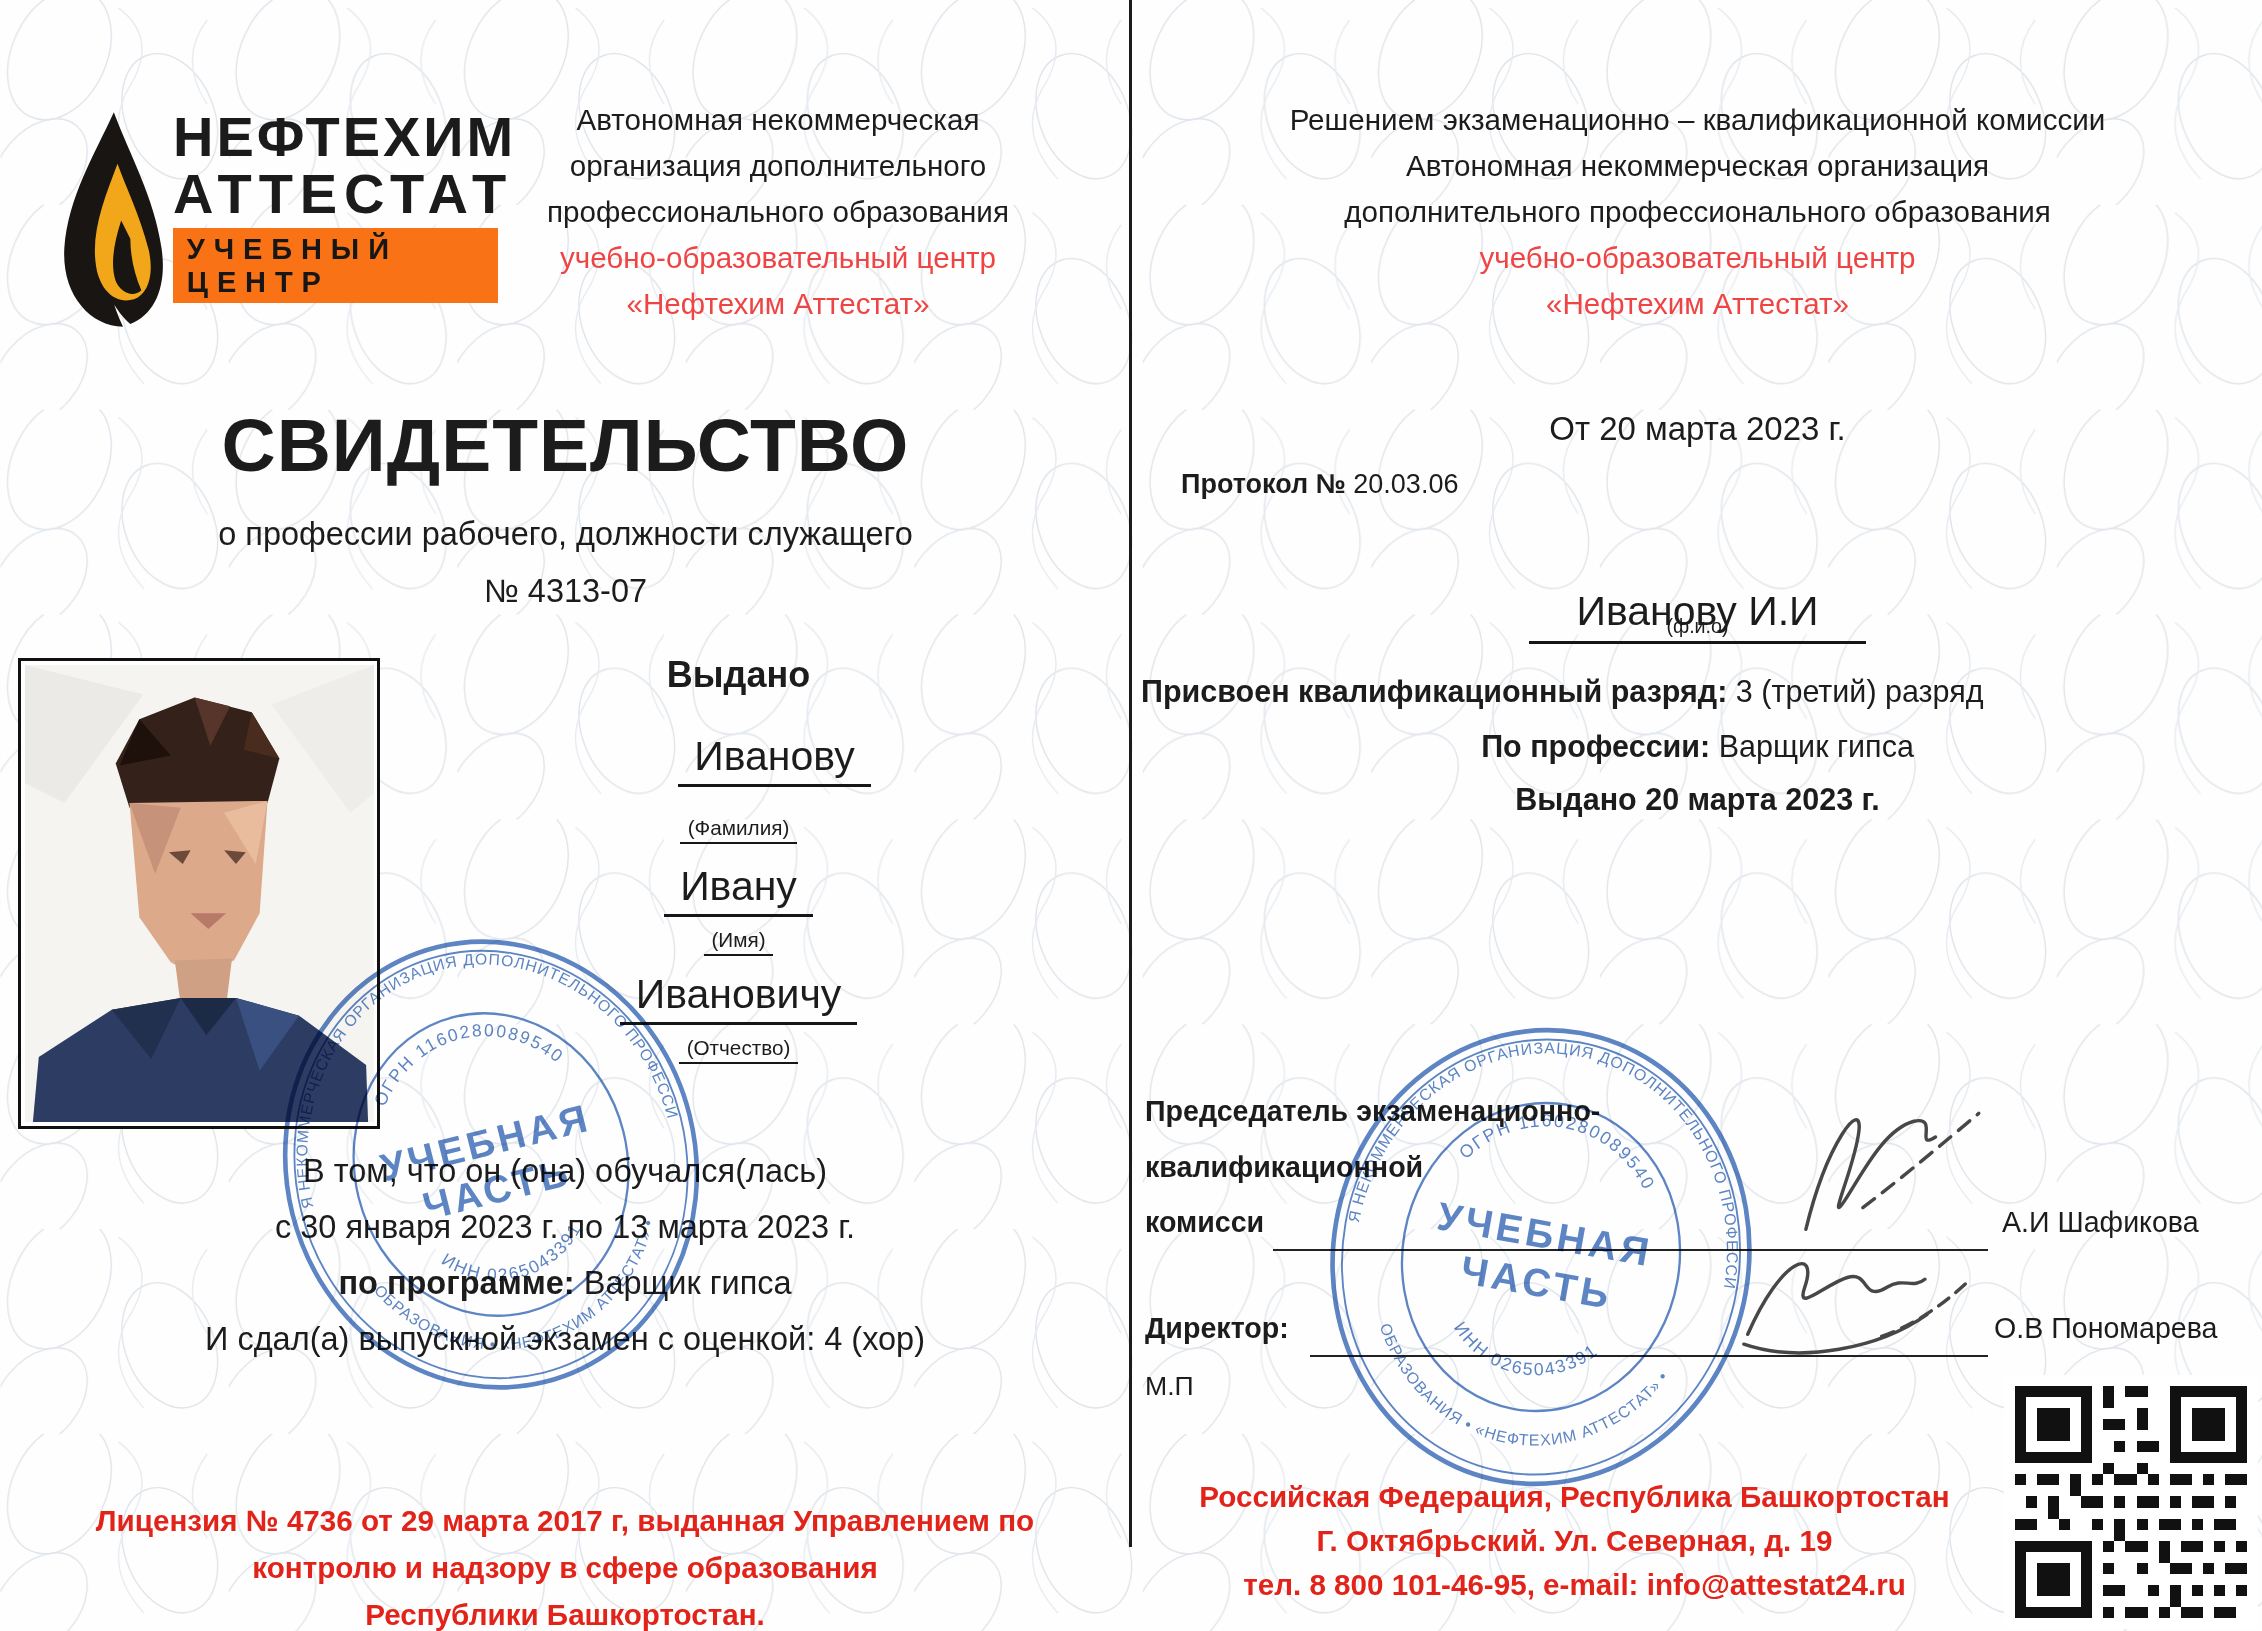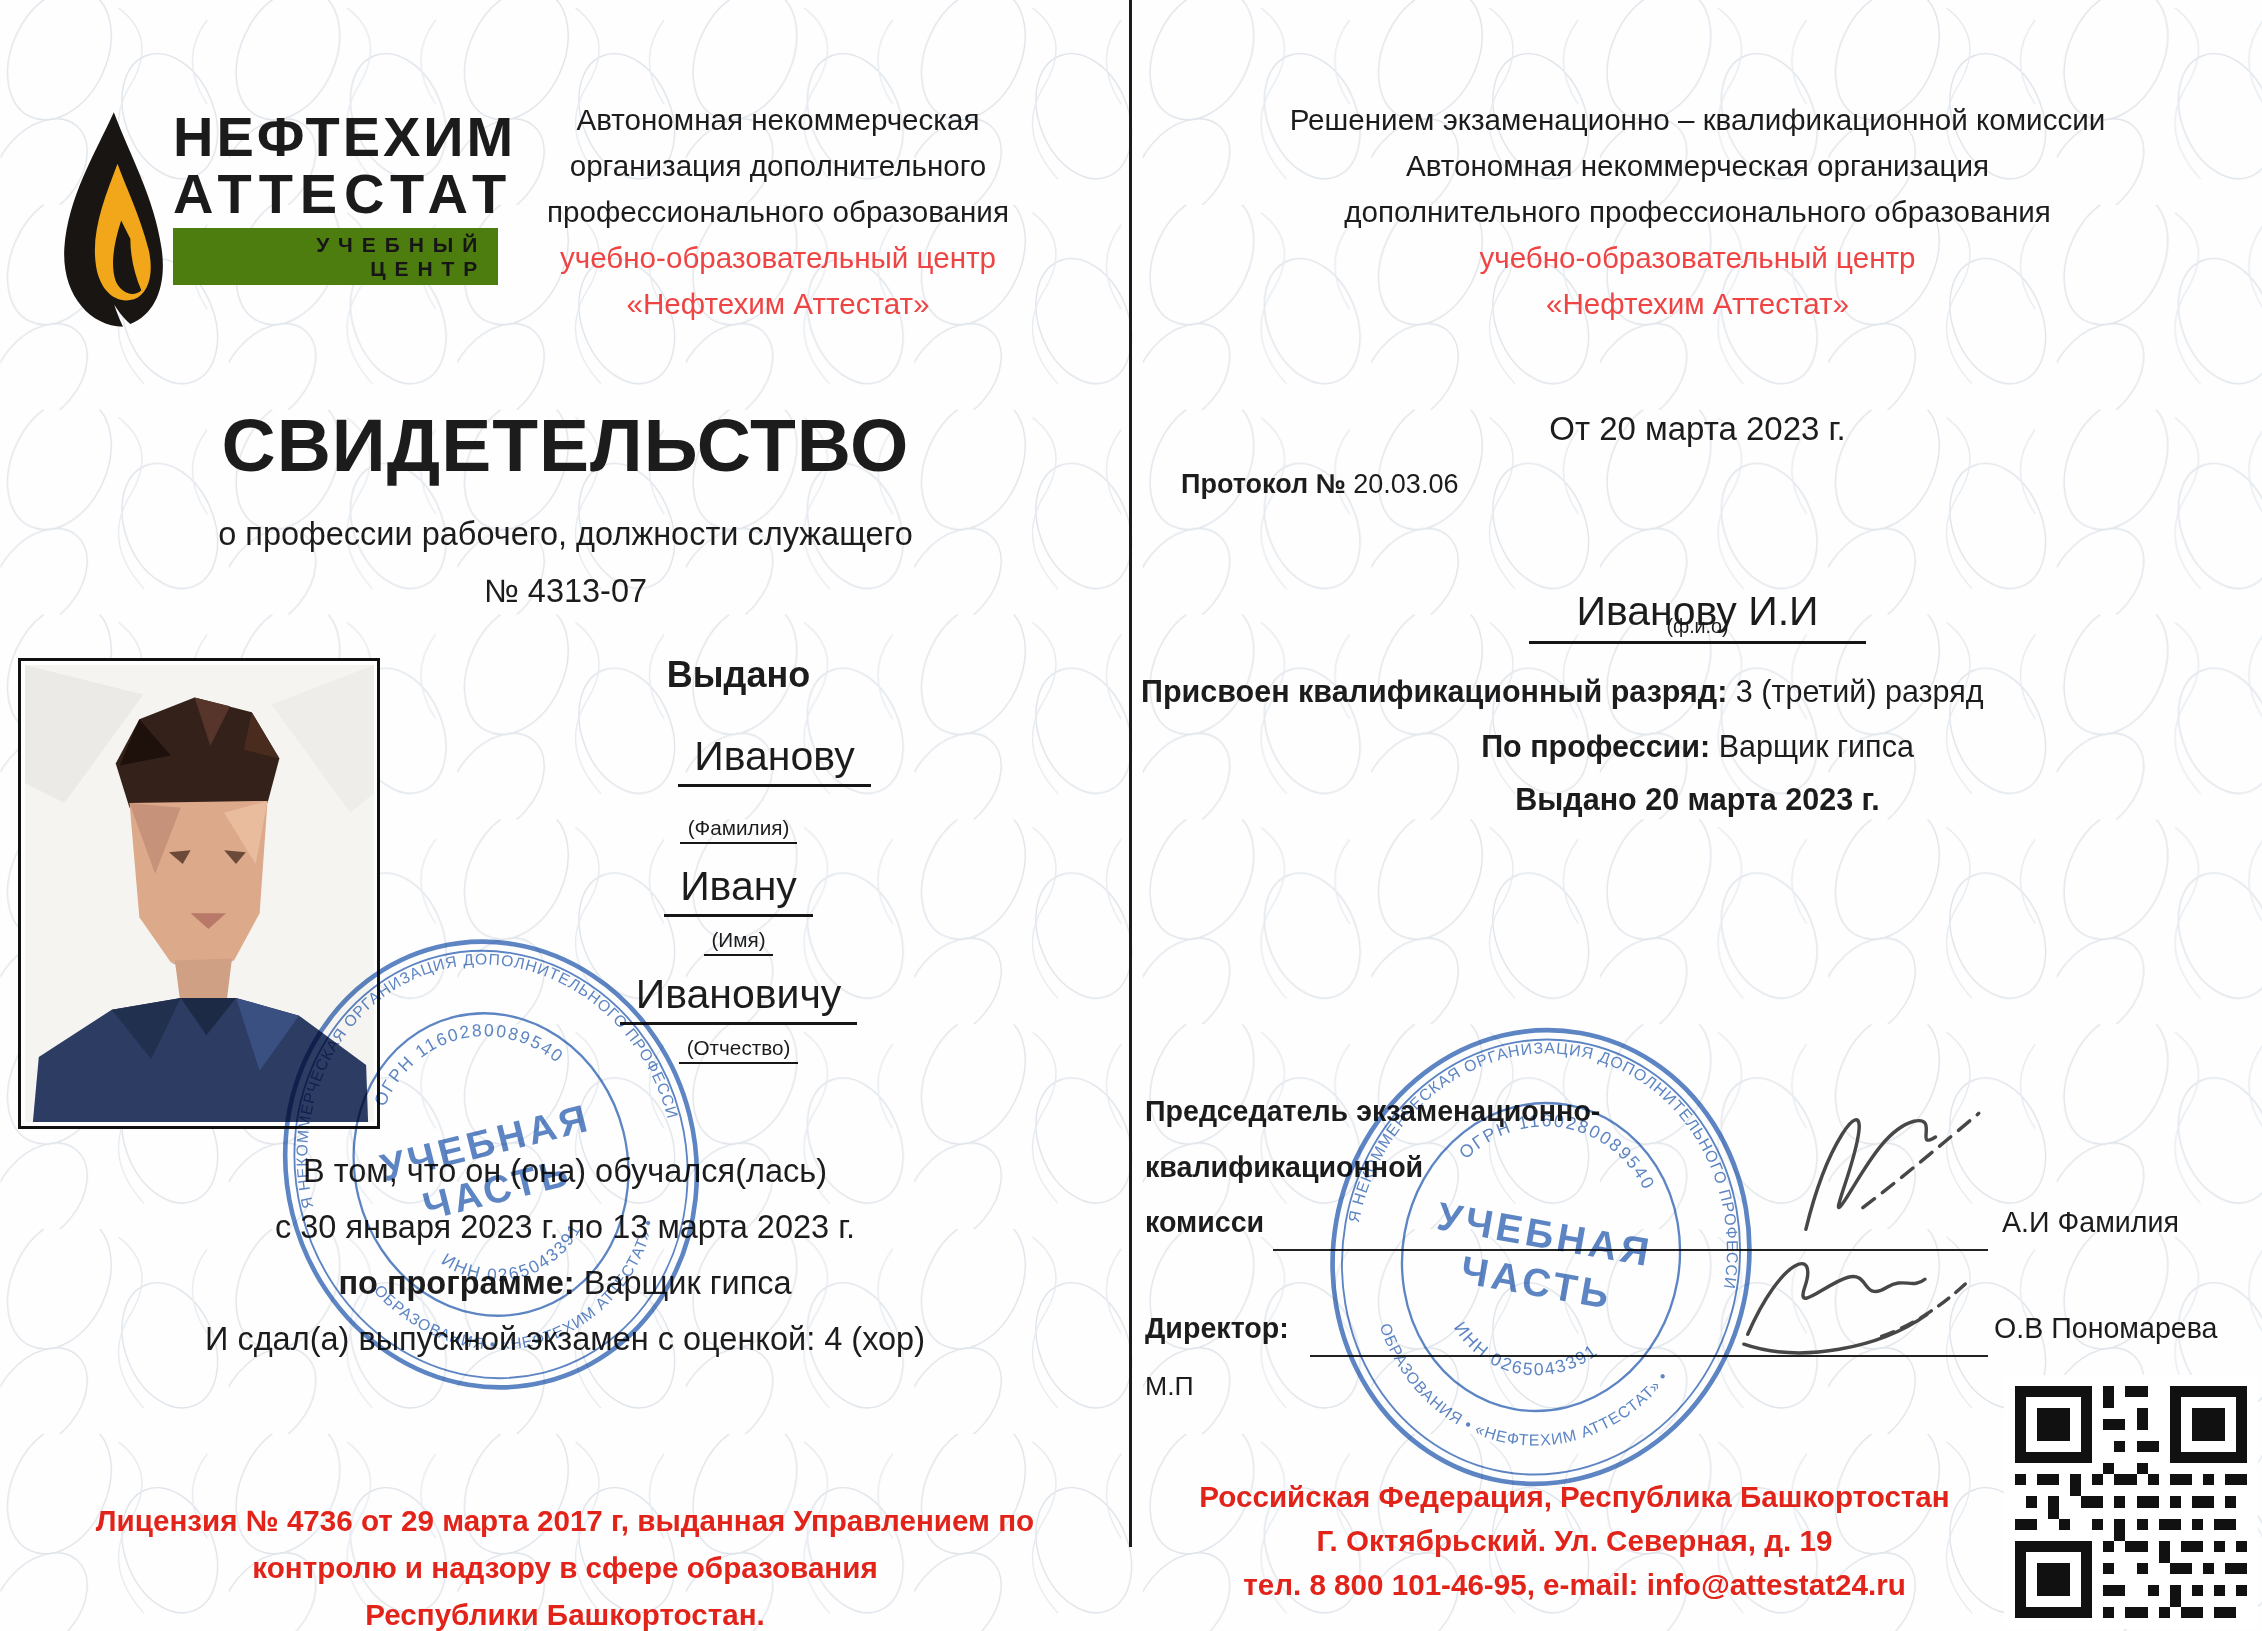--- a/index.html
+++ b/index.html
@@ -10,22 +10,22 @@
   .wm{position:absolute;left:0;top:0;z-index:0;}
   .layer{position:absolute;z-index:1;}
   .divider{position:absolute;left:1129px;top:0;width:3px;height:1547px;background:#1b1b1b;z-index:1;}
 
   
   .logo{position:absolute;left:57px;top:102px;width:443px;height:241px;}
   .logo-flame{position:absolute;left:0;top:3.9px;width:110px;height:229px;}
   .logo-text{position:absolute;left:116px;top:5.9px;width:325px;text-align:left;}
   .logo-line1{font-size:56px;font-weight:800;letter-spacing:3px;line-height:57px;color:#1b1b1b;}
   .logo-line2{font-size:56px;font-weight:800;letter-spacing:6.9px;line-height:57px;color:#1b1b1b;}
-  .logo-badge{display:inline-block;margin-top:5.9px;background:#4d7c0f;color:#161616;
-    font-size:21px;font-weight:800;letter-spacing:8.9px;padding:4.9px 11.8px 3.9px 13.8px;text-align:right;}
+  .logo-badge{display:inline-block;margin-top:5.9px;background:#f97316;color:#161616;
+    font-size:29px;font-weight:800;letter-spacing:8.9px;padding:4.9px 11.8px 3.9px 13.8px;}
   .org-block{position:absolute;left:463px;top:97px;width:630px;text-align:center;
     font-size:29.6px;line-height:46px;}
   .red{color:#ef4444;}
   .doc-title{position:absolute;left:0;top:402px;width:1131px;text-align:center;
     font-size:75px;font-weight:800;letter-spacing:1px;}
   .doc-subtitle{position:absolute;left:0;top:516px;width:1131px;text-align:center;font-size:32.5px;}
   .doc-number{position:absolute;left:0;top:573px;width:1131px;text-align:center;font-size:32.5px;}
   .photo-frame{position:absolute;left:17.7px;top:658px;width:349px;height:457px;
     border:3.9px solid #111;background:#fff;padding:3.9px;}
   .photo-frame svg{display:block;width:100%;height:100%;}
@@ -219,21 +219,21 @@
   </div>
   <div class="r-prof layer">
     <span class="b">По профессии:</span><span> Варщик гипса</span>
   </div>
   <div class="r-issue layer">Выдано 20 марта 2023 г.</div>
 
   <div class="sig-label layer" style="left:1145px;top:1095px;">Председатель экзаменационно-</div>
   <div class="sig-label layer" style="left:1145px;top:1151px;">квалификационной</div>
   <div class="sig-label layer" style="left:1145px;top:1206px;">комисси</div>
   <div class="rule layer" style="left:1273px;top:1249px;width:715px;"></div>
-  <div class="sig-name layer" style="left:2002px;top:1206px;">А.И Фамилия</div>
+  <div class="sig-name layer" style="left:2002px;top:1206px;">А.И Шафикова</div>
 
   <div class="sig-label layer" style="left:1145px;top:1312px;">Директор:</div>
   <div class="rule layer" style="left:1310px;top:1355px;width:678px;"></div>
   <div class="sig-name layer" style="left:1994px;top:1312px;">О.В Пономарева</div>
 
   <div class="mp layer">М.П</div>
 
   <svg class="stamp stamp-right" viewBox="0 0 460 500">
     <g fill="none" stroke="#4070ba">
       <ellipse cx="230" cy="250" rx="222" ry="243" stroke-width="5"></ellipse>

